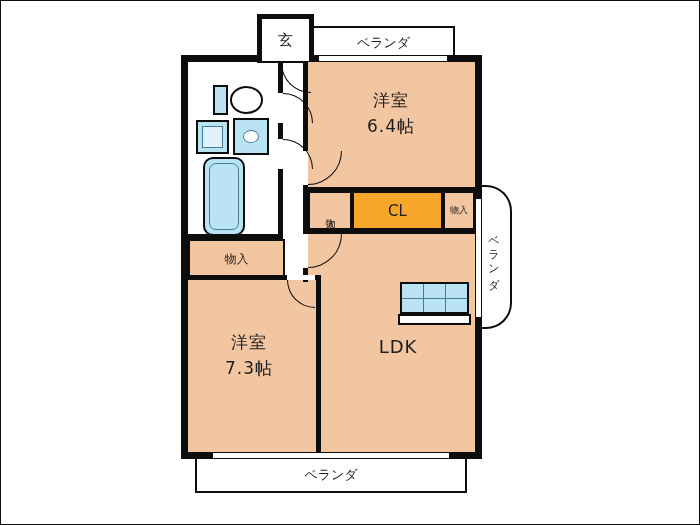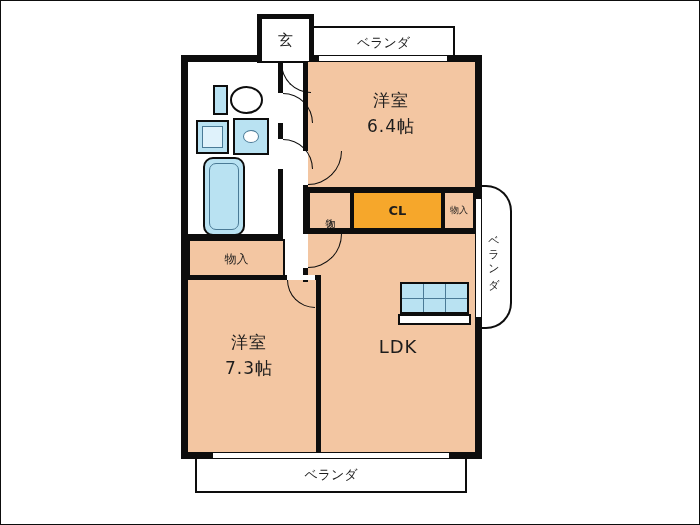--- a/index.html
+++ b/index.html
@@ -61,21 +61,21 @@
   <div class="abs fill" style="left:307px;top:233px;width:167px;height:218px;"></div>
   <div class="abs fill" style="left:187px;top:279px;width:133px;height:172px;"></div>
 
   <div class="abs storage fill" style="left:187px;top:238px;width:97px;height:41px;">
     <span style="font-size:12px;">物入</span>
   </div>
   <div class="abs storage fill" style="left:307px;top:190px;width:44px;height:39px;">
     <span class="vtext" style="font-size:10px;">物入</span>
   </div>
   <div class="abs storage" style="left:351px;top:190px;width:91px;height:39px;background:var(--closet-fill);">
-    <span style="font-size:13px;font-weight:bold;">CL</span>
+    <span style="font-size:15px;">CL</span>
   </div>
   <div class="abs storage fill" style="left:442px;top:190px;width:32px;height:39px;">
     <span style="font-size:9px;">物入</span>
   </div>
 
   <div class="abs wall-seg" style="left:302px;top:61px;width:5px;height:220px;"></div>
   <div class="abs wall-seg" style="left:277px;top:61px;width:5px;height:177px;"></div>
   <div class="abs wall-seg" style="left:187px;top:233px;width:95px;height:5px;"></div>
   <div class="abs wall-seg" style="left:302px;top:186px;width:172px;height:4px;"></div>
   <div class="abs wall-seg" style="left:302px;top:229px;width:172px;height:4px;"></div>

